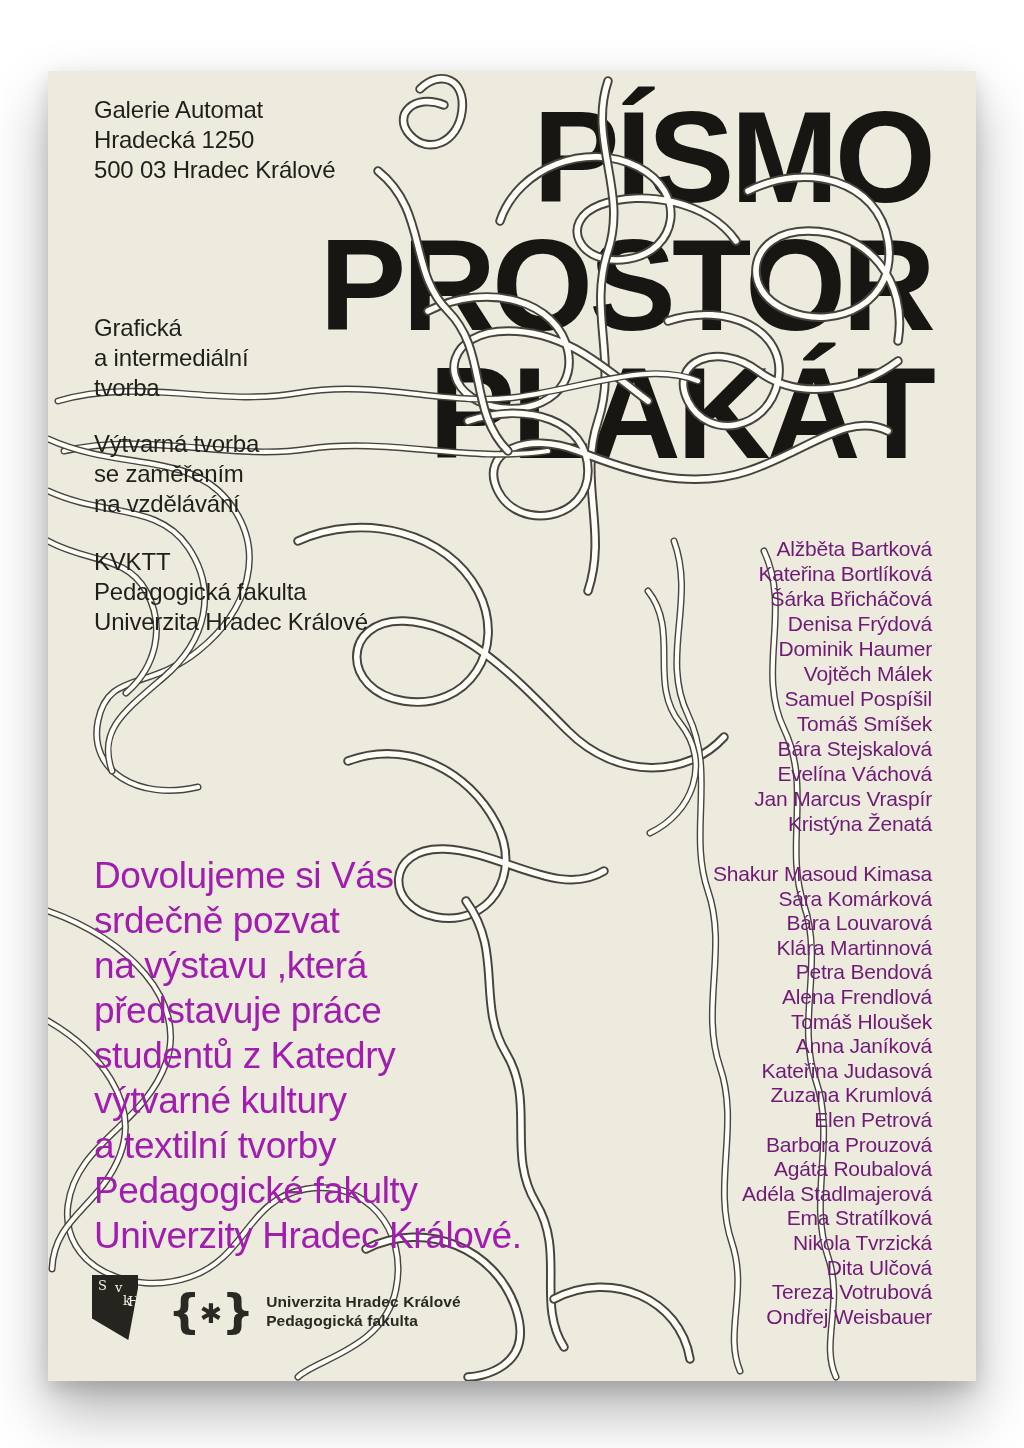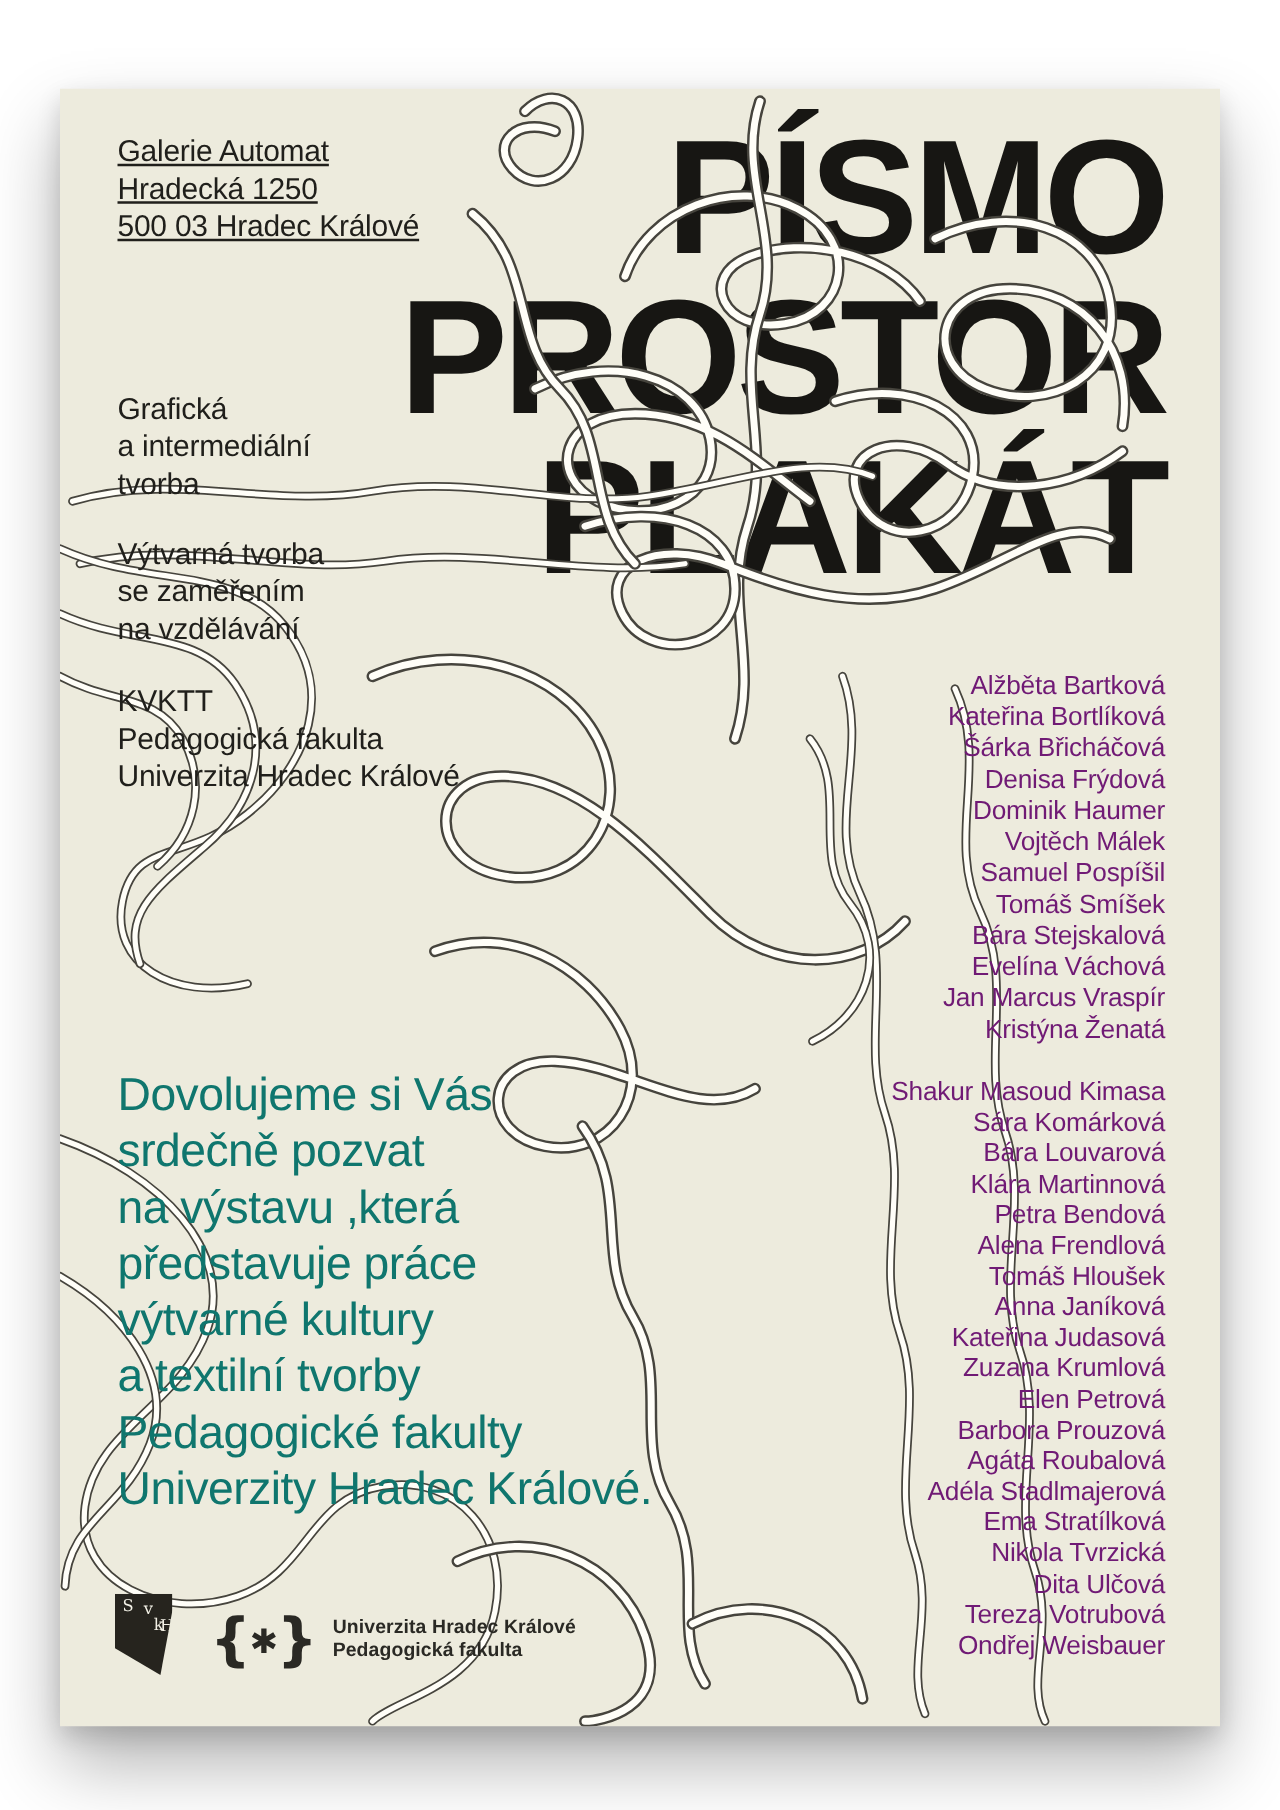--- a/index.html
+++ b/index.html
@@ -26,37 +26,37 @@
   .o{fill:none;stroke:#46443d;stroke-linecap:round;stroke-linejoin:round;}
   .i{fill:none;stroke:#fffef8;stroke-linecap:round;stroke-linejoin:round;}
   g.thick .o{stroke-width:9.5px;} g.thick .i{stroke-width:5.6px;}
   g.thin  .o{stroke-width:7px;}   g.thin  .i{stroke-width:4.2px;}
   
   .info{
     position:absolute;left:46px;
     font-size:24px;line-height:30px;font-weight:500;
     color:#201f1b;letter-spacing:-0.2px;
   }
-  .block-venue{top:36px;text-decoration:underline;}
+  .block-venue{top:24px;}
   .block-date{top:140px;}
   .block-program1{top:242px;}
   .block-program2{top:358px;}
   .block-dept{top:460px;margin-top:16px;}
   
   .names{
     position:absolute;right:44px;text-align:right;
     color:#701a75;letter-spacing:-0.2px;font-weight:400;
   }
   .names-1{top:465px;font-size:21px;line-height:25px;}
   .names-2{top:791px;font-size:21px;line-height:24.6px;}
   
   .invitation{
     position:absolute;left:46px;top:782px;
     font-size:37px;line-height:45px;font-weight:500;
-    color:#0f766e;letter-spacing:-0.4px;white-space:nowrap;
+    color:#a21caf;letter-spacing:-0.4px;white-space:nowrap;
   }
   
   .svkhk{
     position:absolute;left:44px;top:1204px;width:46px;height:65px;
     background:#26241e;
     clip-path:polygon(0 0,100% 0,100% 20%,79% 100%,0 67%);
     color:#f3f1e6;font-family:"DejaVu Serif", serif;font-size:13px;
   }
   .svkhk span{position:absolute;}
   .svkhk .l-s{left:6px;top:3px;}
@@ -262,20 +262,21 @@
     <div>Dita Ulčová</div>
     <div>Tereza Votrubová</div>
     <div>Ondřej Weisbauer</div>
   </div>
 
   <div class="invitation">
     <div>Dovolujeme si Vás</div>
     <div>srdečně pozvat</div>
     <div>na výstavu ,která</div>
     <div>představuje práce</div>
+    <div>studentů z Katedry</div>
     <div>výtvarné kultury</div>
     <div>a textilní tvorby</div>
     <div>Pedagogické fakulty</div>
     <div>Univerzity Hradec Králové.</div>
   </div>
 
   <div class="svkhk">
     <span class="l-s">S</span>
     <span class="l-v">v</span>
     <span class="l-k">k</span>

